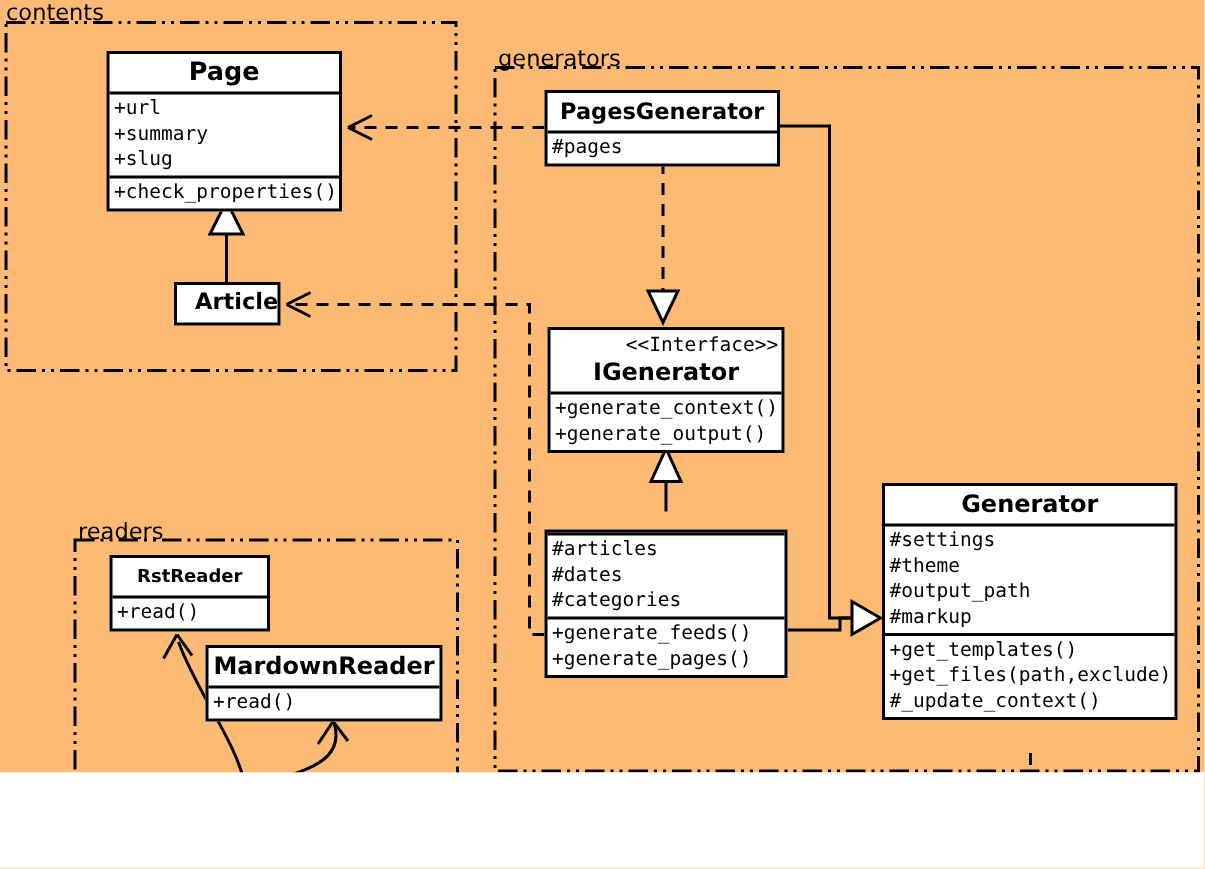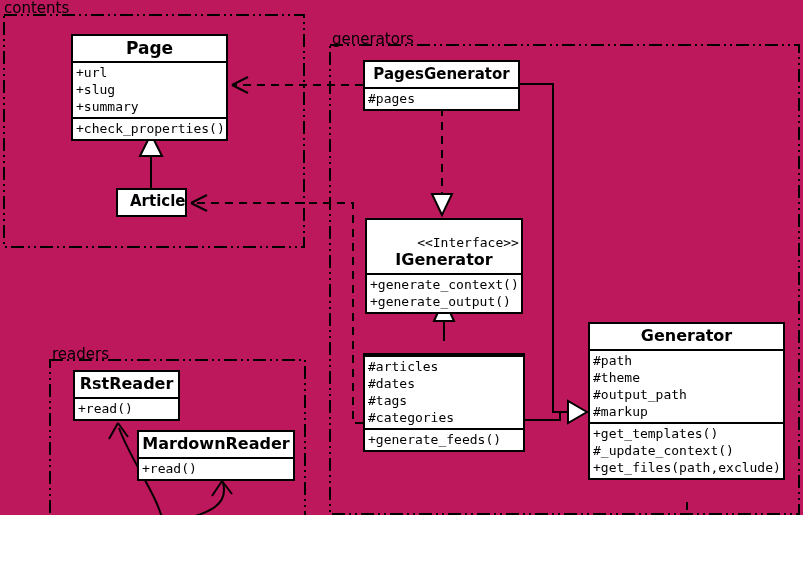--- a/index.html
+++ b/index.html
@@ -1,19 +1,19 @@
 <!DOCTYPE html>
 <html><head>
 <meta charset="utf-8">
 <style>
   html,body{margin:0;padding:0;background:#ffffff;}
   #canvas{
     position:relative;
     width:803px;height:515px;
-    background:#be185d;
+    background:#fdba74;
     font-family:"DejaVu Sans", sans-serif;
     color:#000;
     overflow:hidden;
   }
   #wires{position:absolute;left:0;top:0;z-index:1;}
   .pkg-label{
     position:absolute;z-index:3;
     font-size:15px;line-height:16px;
     background:transparent;color:#000;
   }
@@ -23,21 +23,21 @@
     background:#fff;border:2px solid #000;
   }
   .cls-title{
     font-weight:bold;text-align:center;
     padding:2px 1px 3px 1px;line-height:20px;
     white-space:nowrap;overflow:hidden;
   }
   .stereotype{
     font-family:"DejaVu Sans Mono", monospace;
     font-weight:normal;font-size:13px;line-height:15px;
-    text-align:center;padding-top:15px;white-space:nowrap;margin-left:48px;
+    text-align:center;padding-top:3px;white-space:nowrap;margin-left:48px;
   }
   .compart{
     border-top:2px solid #000;
     font-family:"DejaVu Sans Mono", monospace;
     font-size:13px;padding:1px 3px 2px 3px;
   }
   .row{line-height:17px;white-space:pre;overflow:hidden;}
   .plainbox-text{
     text-align:center;font-size:15px;line-height:33px;
     white-space:nowrap;overflow:hidden;
@@ -86,22 +86,22 @@
   </svg>
 
   <div class="pkg-label" style="left:4px;top:0px;">contents</div>
   <div class="pkg-label" style="left:332px;top:31px;">generators</div>
   <div class="pkg-label" style="left:52px;top:346px;">readers</div>
 
   <div class="cls" style="left:71px;top:34px;width:157px;">
     <div class="cls-title" style="font-size:17px;">Page</div>
     <div class="compart">
       <div class="row">+url</div>
+      <div class="row">+summary</div>
       <div class="row">+slug</div>
-      <div class="row">+summary</div>
     </div>
     <div class="compart">
       <div class="row">+check_properties()</div>
     </div>
   </div>
 
   <div class="cls" style="left:116px;top:188px;width:71px;height:29px;">
     <div class="cls-title" style="font-size:15px;padding:1px 0 0 0;margin-left:12px;">Article</div>
   </div>
 
@@ -120,45 +120,45 @@
     <div class="compart">
       <div class="row">+generate_context()</div>
       <div class="row">+generate_output()</div>
     </div>
   </div>
 
   <div class="cls" style="left:363px;top:353px;width:162px;">
     <div class="compart">
       <div class="row">#articles</div>
       <div class="row">#dates</div>
-      <div class="row">#tags</div>
       <div class="row">#categories</div>
     </div>
     <div class="compart">
       <div class="row">+generate_feeds()</div>
+      <div class="row">+generate_pages()</div>
     </div>
   </div>
 
   <div class="cls" style="left:588px;top:322px;width:197px;">
     <div class="cls-title" style="font-size:16px;">Generator</div>
     <div class="compart">
-      <div class="row">#path</div>
+      <div class="row">#settings</div>
       <div class="row">#theme</div>
       <div class="row">#output_path</div>
       <div class="row">#markup</div>
     </div>
     <div class="compart">
       <div class="row">+get_templates()</div>
+      <div class="row">+get_files(path,exclude)</div>
       <div class="row">#_update_context()</div>
-      <div class="row">+get_files(path,exclude)</div>
     </div>
   </div>
 
   <div class="cls" style="left:73px;top:370px;width:107px;">
-    <div class="cls-title" style="font-size:16px;">RstReader</div>
+    <div class="cls-title" style="font-size:12px;">RstReader</div>
     <div class="compart">
       <div class="row">+read()</div>
     </div>
   </div>
 
   <div class="cls" style="left:137px;top:430px;width:158px;">
     <div class="cls-title" style="font-size:16px;">MardownReader</div>
     <div class="compart">
       <div class="row">+read()</div>
     </div>

